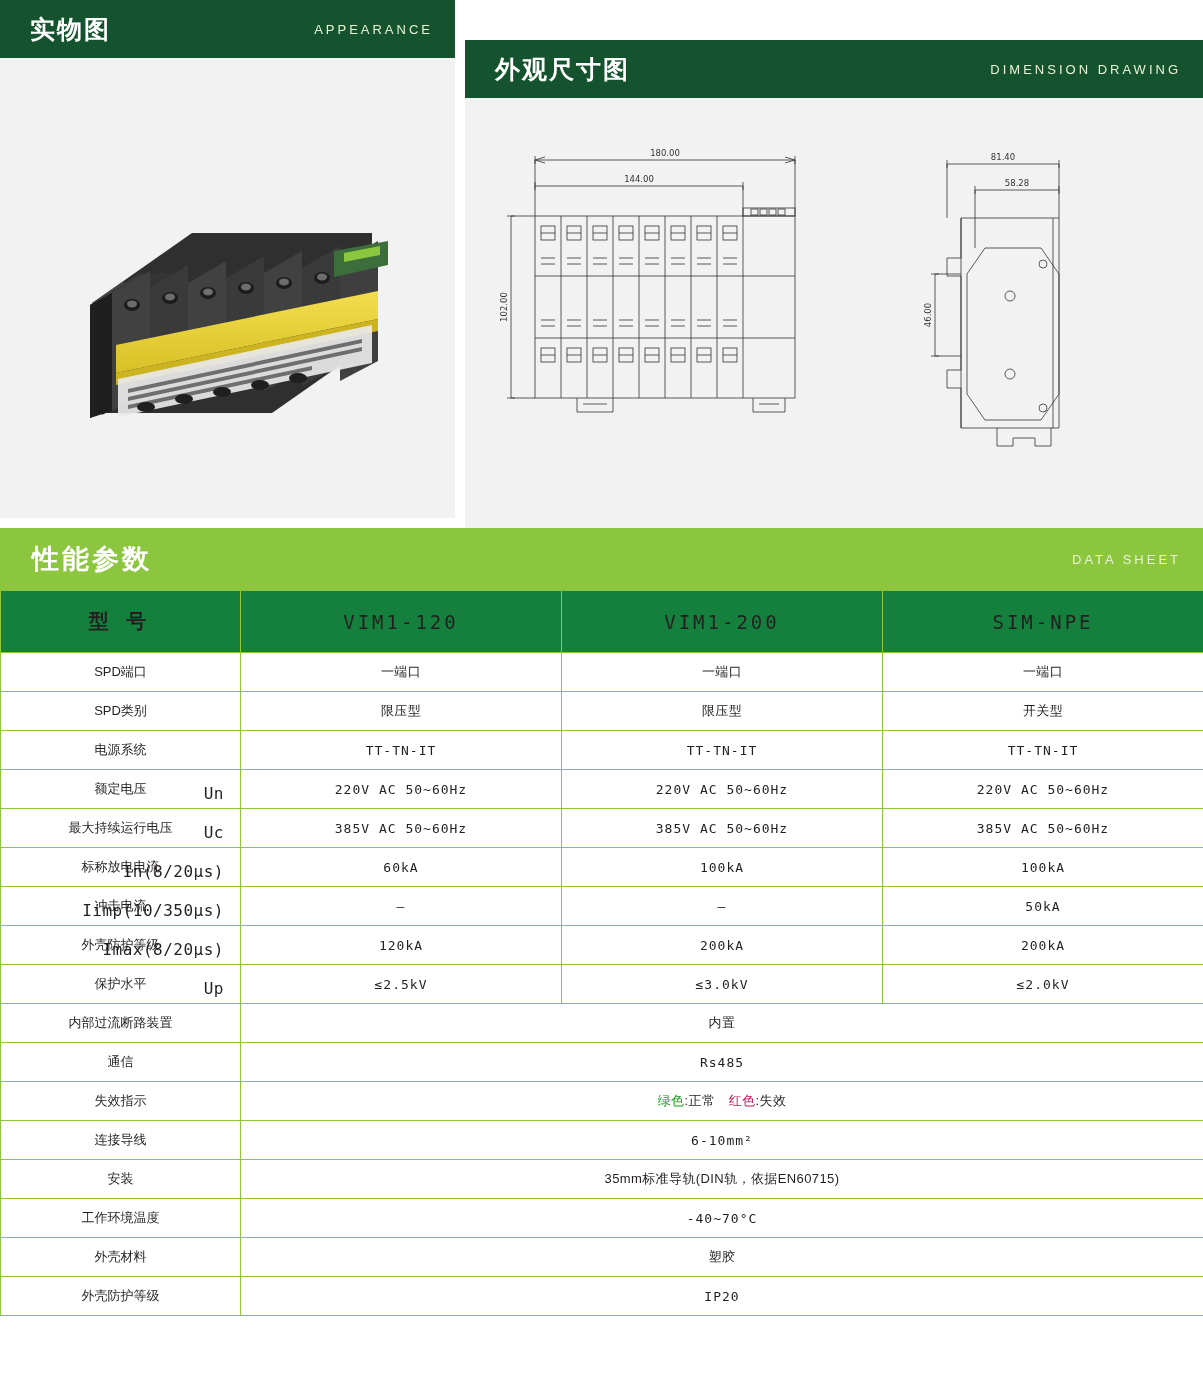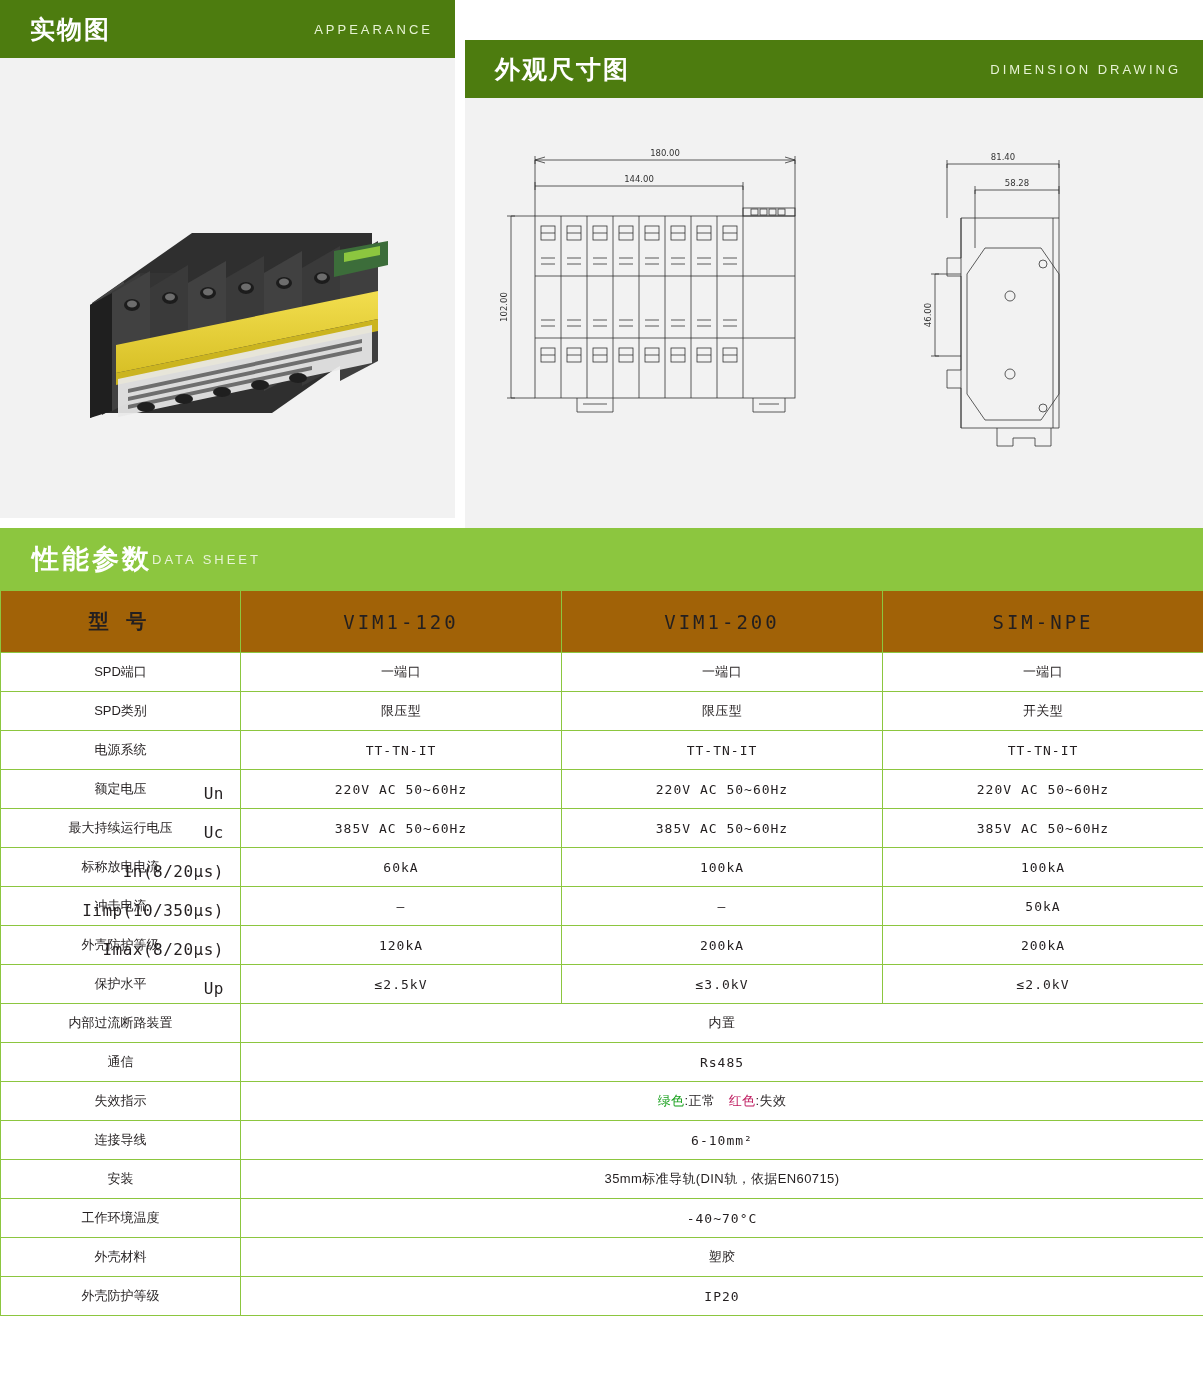--- a/index.html
+++ b/index.html
@@ -25,21 +25,21 @@
   }
   .panel {
     position: relative;
     background: #f2f2f2;
   }
   .panel.appearance { width: 455px; }
   .panel.dimension { width: 738px; margin-top: 40px; }
 
   .panel-header {
     height: 58px;
-    background: #4d7c0f;
+    background: #14532d;
     display: flex;
     align-items: center;
     justify-content: space-between;
     padding: 0 22px 0 30px;
   }
   .panel-header .cn {
     color: #ffffff;
     font-size: 25px;
     font-weight: bold;
     letter-spacing: 2px;
@@ -73,20 +73,21 @@
   .datasheet {
     position: absolute;
     left: 0; top: 528px;
     width: 1203px;
   }
   .ds-header {
     height: 62px;
     background: #8cc63f;
     display: flex;
     align-items: center;
+    justify-content: space-between;
     padding: 0 22px 0 32px;
   }
   .ds-header .cn {
     color: #ffffff;
     font-size: 27px;
     font-weight: bold;
     letter-spacing: 3px;
   }
   .ds-header .en {
     color: #e7f3d4;
@@ -102,21 +103,21 @@
   table.ds td, table.ds th {
     border: 1px solid #8cc63f;
     font-size: 13px;
     color: #231f20;
     font-weight: normal;
     text-align: center;
     vertical-align: middle;
     padding: 0;
   }
   table.ds tr { height: 39px; }
-  table.ds tr.head-row { height: 62px; background: #a16207; }
+  table.ds tr.head-row { height: 62px; background: #15803d; }
   table.ds tr.head-row td {
     font-size: 19px;
     letter-spacing: 3px;
     font-family: "DejaVu Sans Mono", monospace;
   }
   table.ds tr.head-row td.model-label {
     font-size: 20px;
     font-weight: bold;
     letter-spacing: 6px;
     font-family: "Liberation Sans", sans-serif;

